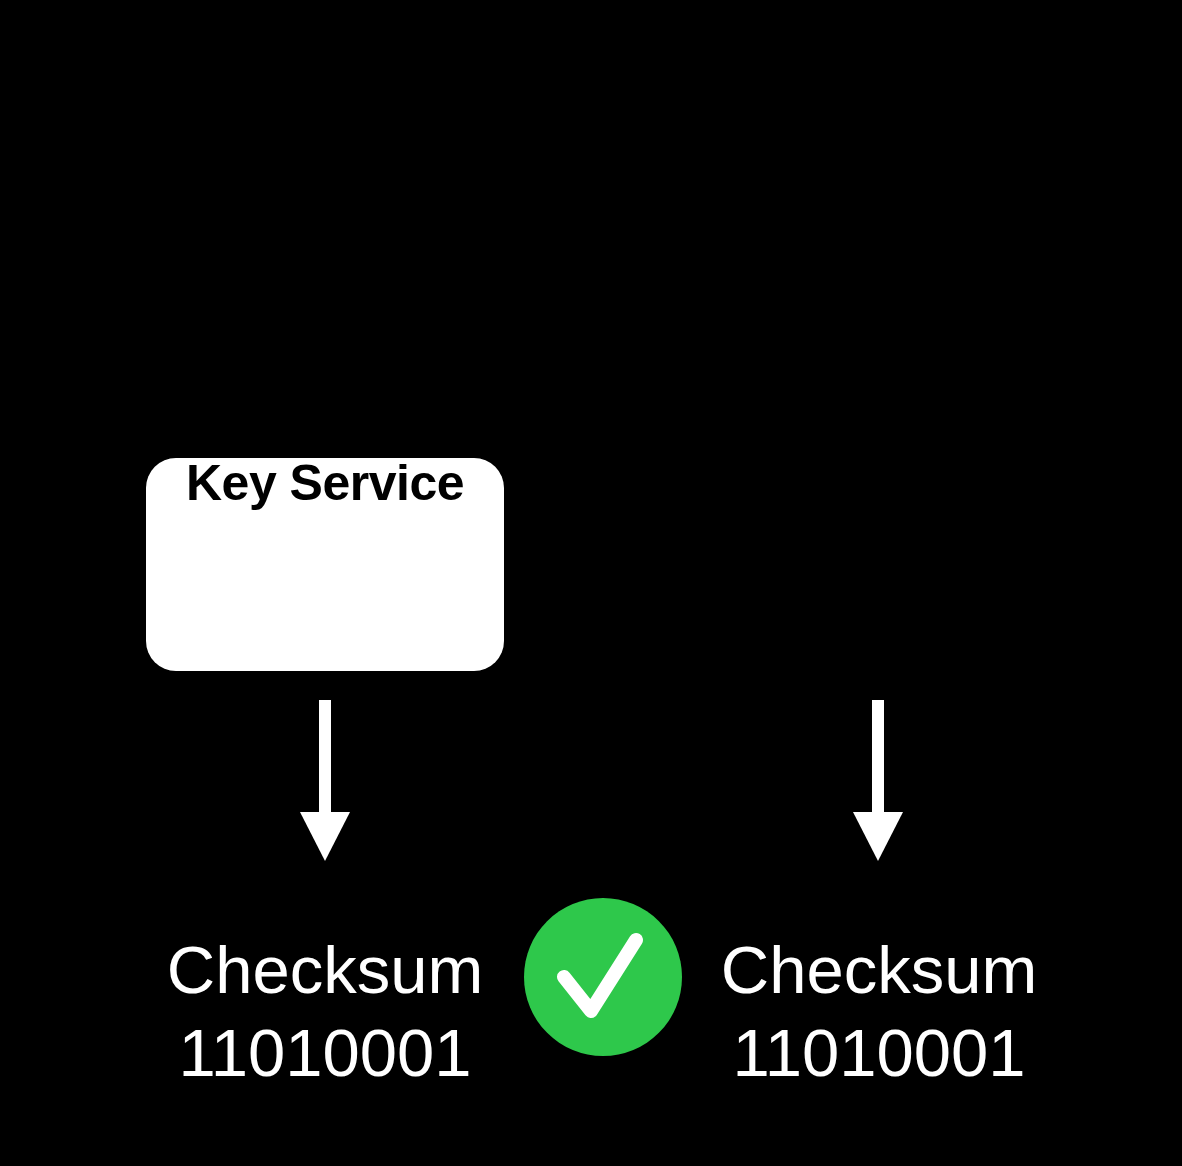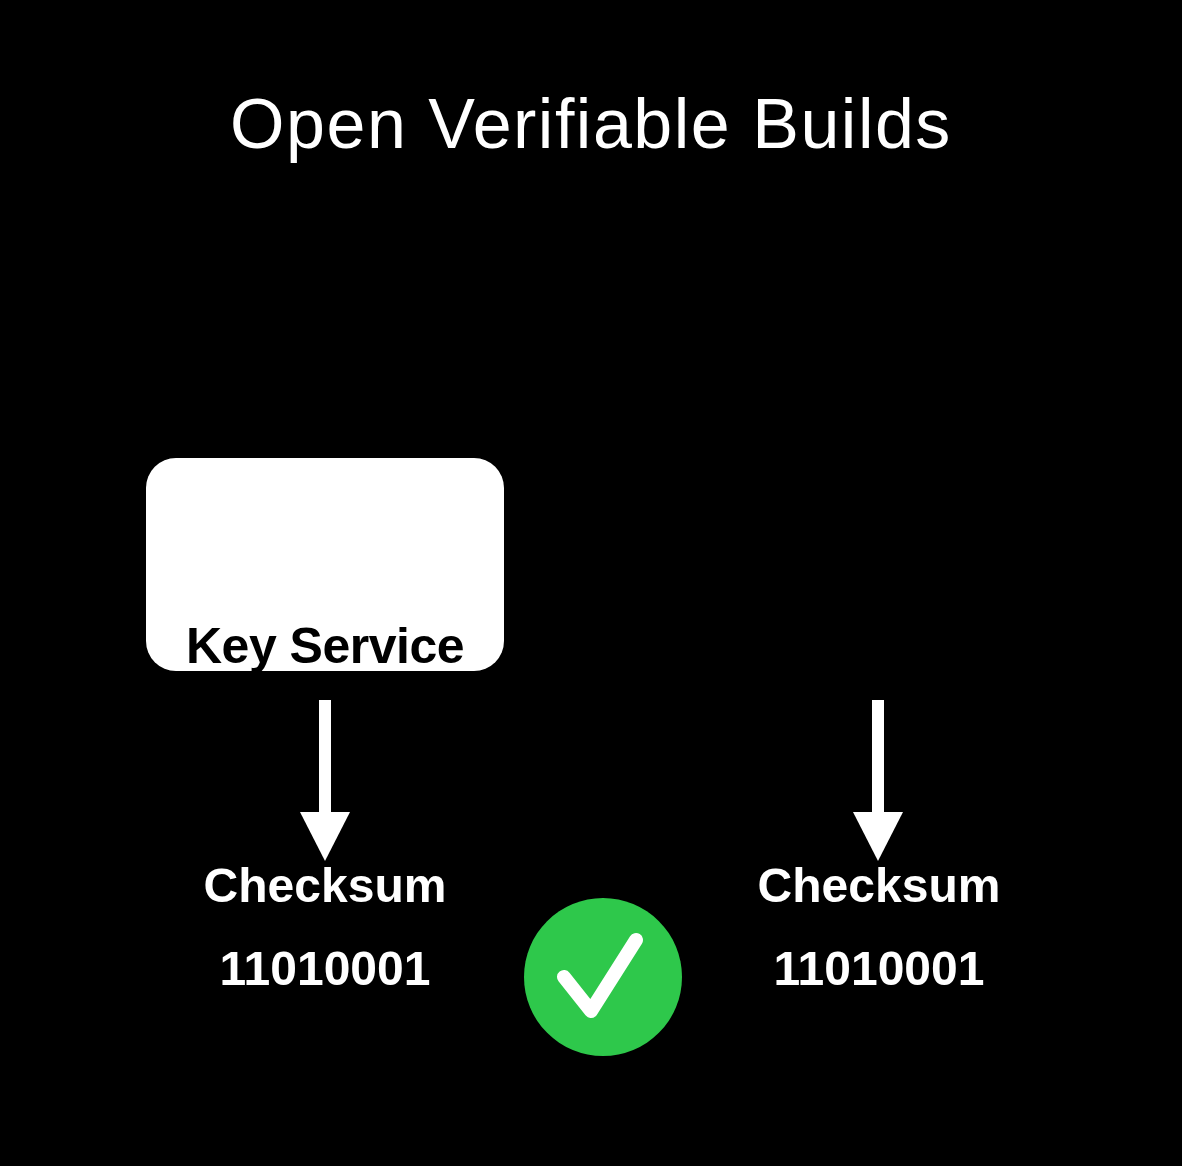--- a/index.html
+++ b/index.html
@@ -31,21 +31,21 @@
     letter-spacing: 1.5px;
     line-height: 84px;
   }
   .node-box {
     position: absolute;
     top: 458px;
     height: 213px;
     width: 358px;
     border-radius: 30px;
     display: flex;
-    align-items: flex-end;
+    align-items: flex-start;
     justify-content: center;
   }
   .node-box .node-label {
     font-size: 50px;
     font-weight: 700;
     letter-spacing: -0.5px;
     line-height: 1;
   }
   .box-key-service {
     left: 146px;
@@ -64,26 +64,26 @@
   .arrow {
     position: absolute;
     top: 700px;
     width: 60px;
     height: 162px;
   }
   .arrow-left  { left: 295px; }
   .arrow-right { left: 848px; }
   .checksum {
     position: absolute;
-    top: 844px;
+    top: 928px;
     width: 358px;
     text-align: center;
     color: var(--checksum-text, #fff);
-    font-size: 48px;
-    font-weight: 700;
+    font-size: 67px;
+    font-weight: 400;
     line-height: 83px;
   }
   .checksum-left  { left: 146px; }
   .checksum-right { left: 700px; }
   .checksum .line { display: block; }
   .check-badge {
     position: absolute;
     left: 524px;
     top: 898px;
     width: 158px;
@@ -94,21 +94,20 @@
   .check-badge svg {
     position: absolute;
     inset: 0;
   }
 </style>
 </head>
 <body>
 
 <div class="canvas">
 
-  <h1 class="title">Open Verifiable Builds</h1>
 
   <div class="node-box box-key-service">
     <span class="node-label">Key Service</span>
   </div>
 
 
   <svg class="arrow arrow-left" viewBox="0 0 60 162">
     <rect x="24" y="0" width="12" height="114" fill="var(--arrow, #fff)"></rect>
     <polygon points="5,112 55,112 30,161" fill="var(--arrow, #fff)"></polygon>
   </svg>

